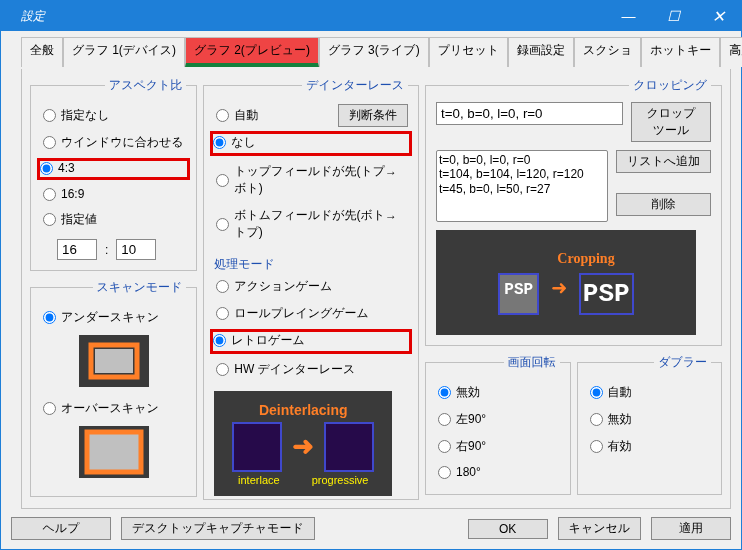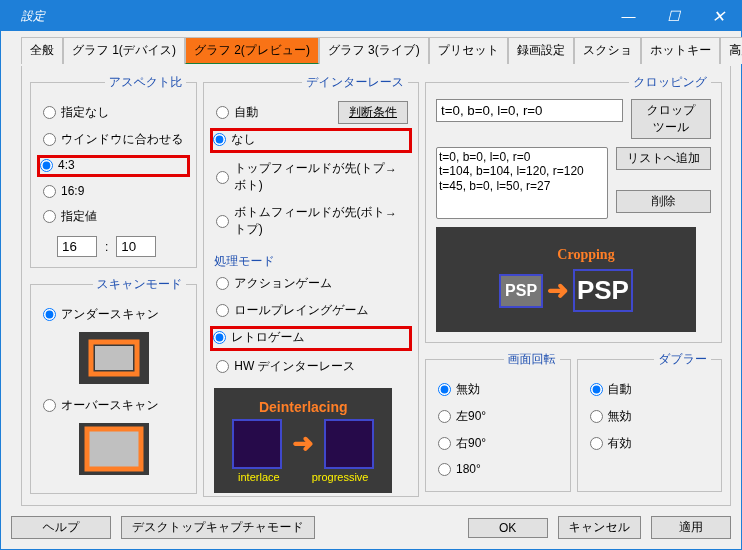--- a/index.html
+++ b/index.html
@@ -5,40 +5,40 @@
 * { box-sizing: border-box; margin: 0; padding: 0; }
 body { font-family: "Meiryo UI", "MS UI Gothic", sans-serif; font-size: 12px; background: #f0f0f0; }
 .window { width: 742px; height: 550px; background: #f0f0f0; border: 1px solid #1e7fd8; display: flex; flex-direction: column; }
 .titlebar { background: #1e7fd8; color: #fff; height: 30px; display: flex; align-items: center; padding-left: 20px; font-style: italic; }
 .titlebar .spacer { flex: 1; }
 .titlebar .btn { width: 45px; height: 30px; display: flex; align-items: center; justify-content: center; font-size: 14px; }
 .titlebar .btn.close { font-size: 16px; }
 .content { flex: 1; padding: 6px 10px 4px 20px; }
 .tabs { display: flex; border-bottom: 1px solid #c0c0c0; margin-bottom: 2px; }
 .tabs .tab { padding: 4px 8px; border: 1px solid #c0c0c0; border-bottom: none; background: #f0f0f0; margin-right: 0; white-space: nowrap; position: relative; margin-bottom: -1px; }
-.tabs .tab.active { background: #f97316; border-bottom: 1px solid #15803d; z-index: 2; }
+.tabs .tab.active { background: #ef4444; border-bottom: 4px solid #15803d; z-index: 2; }
 .tab-panel { border: 1px solid #c0c0c0; border-top: none; padding: 8px; height: 440px; display: flex; gap: 6px; }
 fieldset { border: 1px solid #c0c0c0; padding: 8px 10px 10px 10px; margin-bottom: 8px; }
 legend { padding: 0 4px; color: #1e4fb0; text-align: right; }
 .col1 { width: 176px; }
 .col2 { width: 227px; }
 .col3 { flex: 1; }
 .radio-row { display: flex; align-items: center; padding: 5px 2px; gap: 5px; }
 .radio-row input[type=radio] { width: 13px; height: 13px; }
 .hi { border: 3px solid #e20000; padding: 0 4px 2px 0 !important; margin: 2px -4px; }
 .aspect-inputs { display: flex; align-items: center; gap: 8px; margin-top: 6px; margin-left: 16px; }
 .aspect-inputs input { width: 40px; padding: 2px 4px; border: 1px solid #888; }
 .scanicon { display:block; margin: 4px auto 8px auto; }
 button.winbtn { font: inherit; padding: 2px 10px; background: #e1e1e1; border: 1px solid #888; min-width: 80px; }
 .crop-row { display: flex; align-items: flex-start; gap: 8px; margin-bottom: 8px; }
 .crop-row input[type=text] { flex: 1; padding: 3px 4px; border: 1px solid #888; background:#fff; }
 select[multiple] { border: 1px solid #888; font: inherit; padding: 2px; background:#fff; }
 .cropping-graphic { background: #3a3a3a; width: 260px; height: 105px; display:flex; flex-direction:column; align-items:center; justify-content:center; margin-top:4px;}
 .cropping-graphic .label { color: #ff7f27; font-weight: bold; font-size: 14px; margin-bottom: 6px; margin-left: 40px; font-family: Liberation Serif, serif;}
-.cropping-graphic .row { display:flex; align-items:center; gap:4px;}
+.cropping-graphic .row { display:flex; gap:12px;font-family:Liberation Mono, monospace;}
 .pspbox { border:2px solid #3f48cc; padding:6px 4px; color:#fff; font-weight:bold; background:#777; font-size:16px;}
 .pspbox.big { font-size:26px; padding:4px 2px; background:#3a3a3a;}
 .arrow { color:#ff7f27; font-size:26px; font-weight:bold;}
 .deint-graphic { background:#3a3a3a; width:178px; height:105px; margin-top:8px; display:flex; flex-direction:column; align-items:center; justify-content:center;}
 .deint-graphic .label { color:#ff7f27; font-weight:bold; font-size:14px; margin-bottom:4px;}
 .deint-graphic .row { display:flex; align-items:center; gap:10px;}
 .moonbox { border:2px solid #3f48cc; width:50px; height:50px; background:#260a4a; display:flex; align-items:center; justify-content:center;}
 .deint-graphic .sub { display:flex; gap:32px; margin-top:2px;}
 .deint-graphic .sub span { color:#fff200; font-size:11px;}
 .bottom-row { display:flex; gap:6px; }
@@ -125,21 +125,21 @@
       </div>
 
       <div class="col2">
         <fieldset style="height:100%;">
           <legend>デインターレース</legend>
           <div style="display:flex; align-items:center; gap:8px;">
             <label class="radio-row" style="flex:1;">
                 <input type="radio" name="deint" style="">
                 <span>自動</span>
               </label>
-            <button class="winbtn" style="min-width:70px;text-decoration:underline;">判断条件</button>
+            <button class="winbtn" style="min-width:70px;">判断条件</button>
           </div>
           <label class="radio-row hi">
               <input type="radio" name="deint" checked="" style="">
               <span>なし</span>
             </label>
           <label class="radio-row">
               <input type="radio" name="deint" style="">
               <span>トップフィールドが先(トプ→ボト)</span>
             </label>
           <label class="radio-row">

